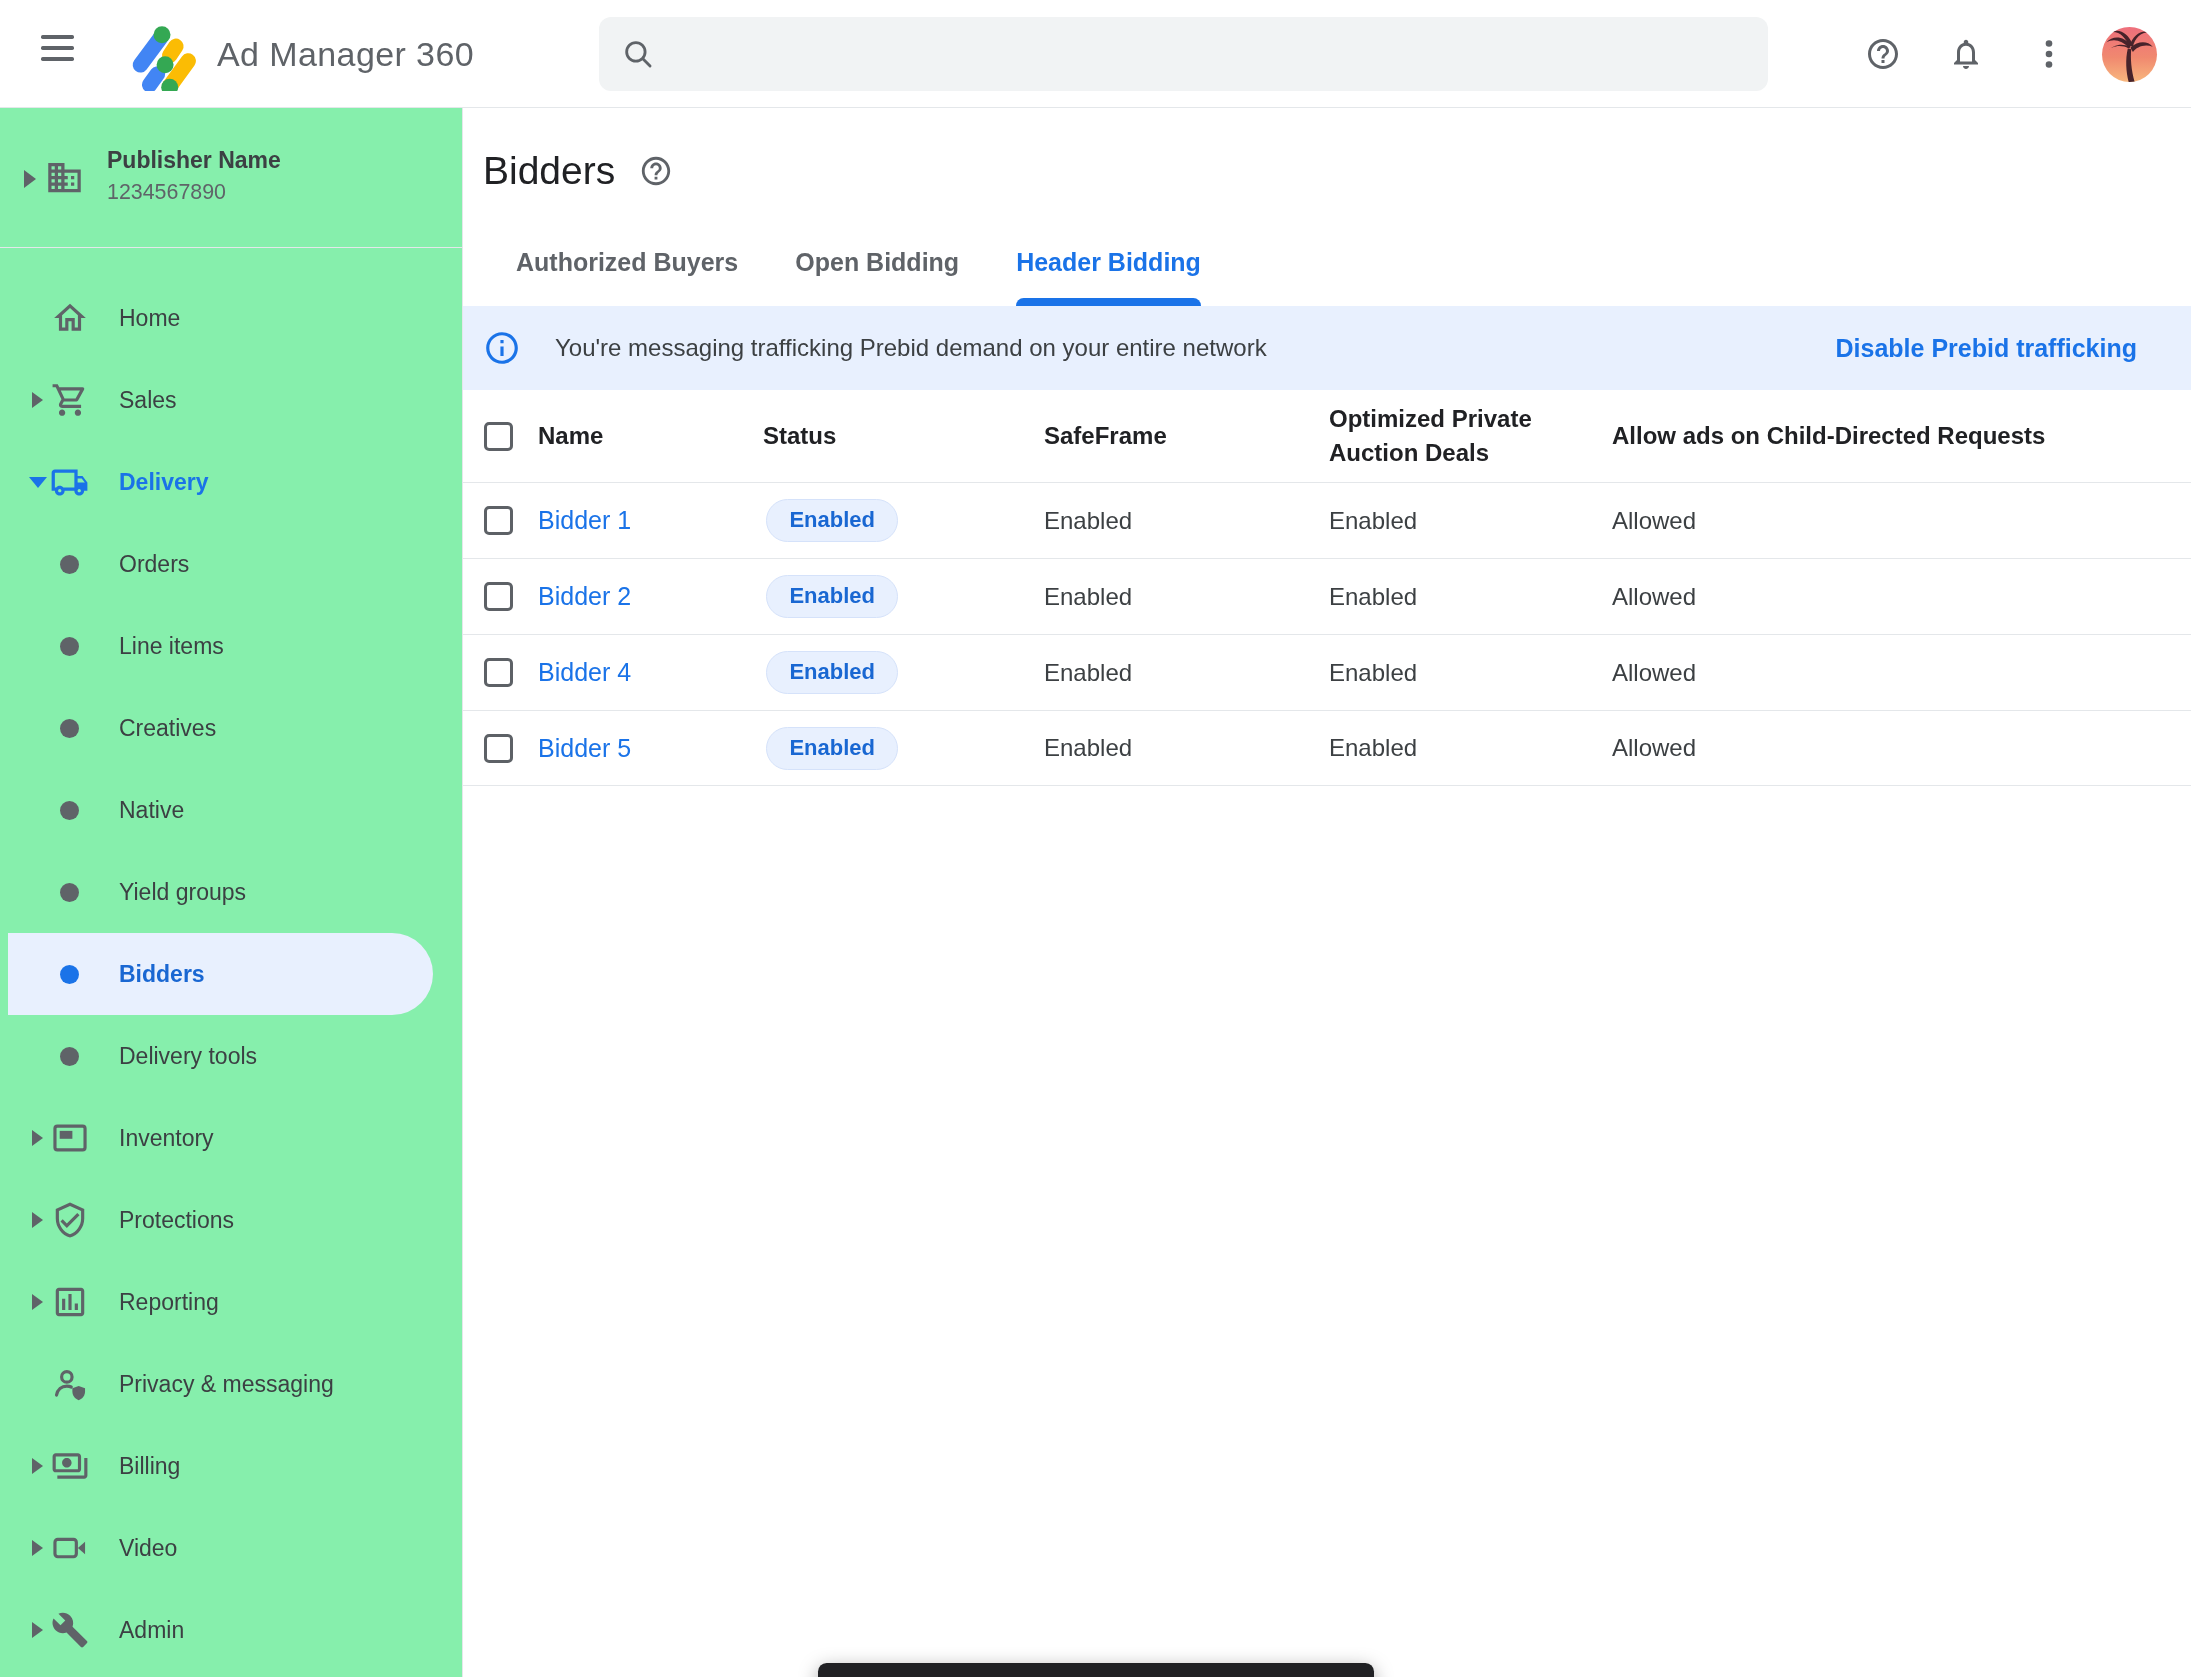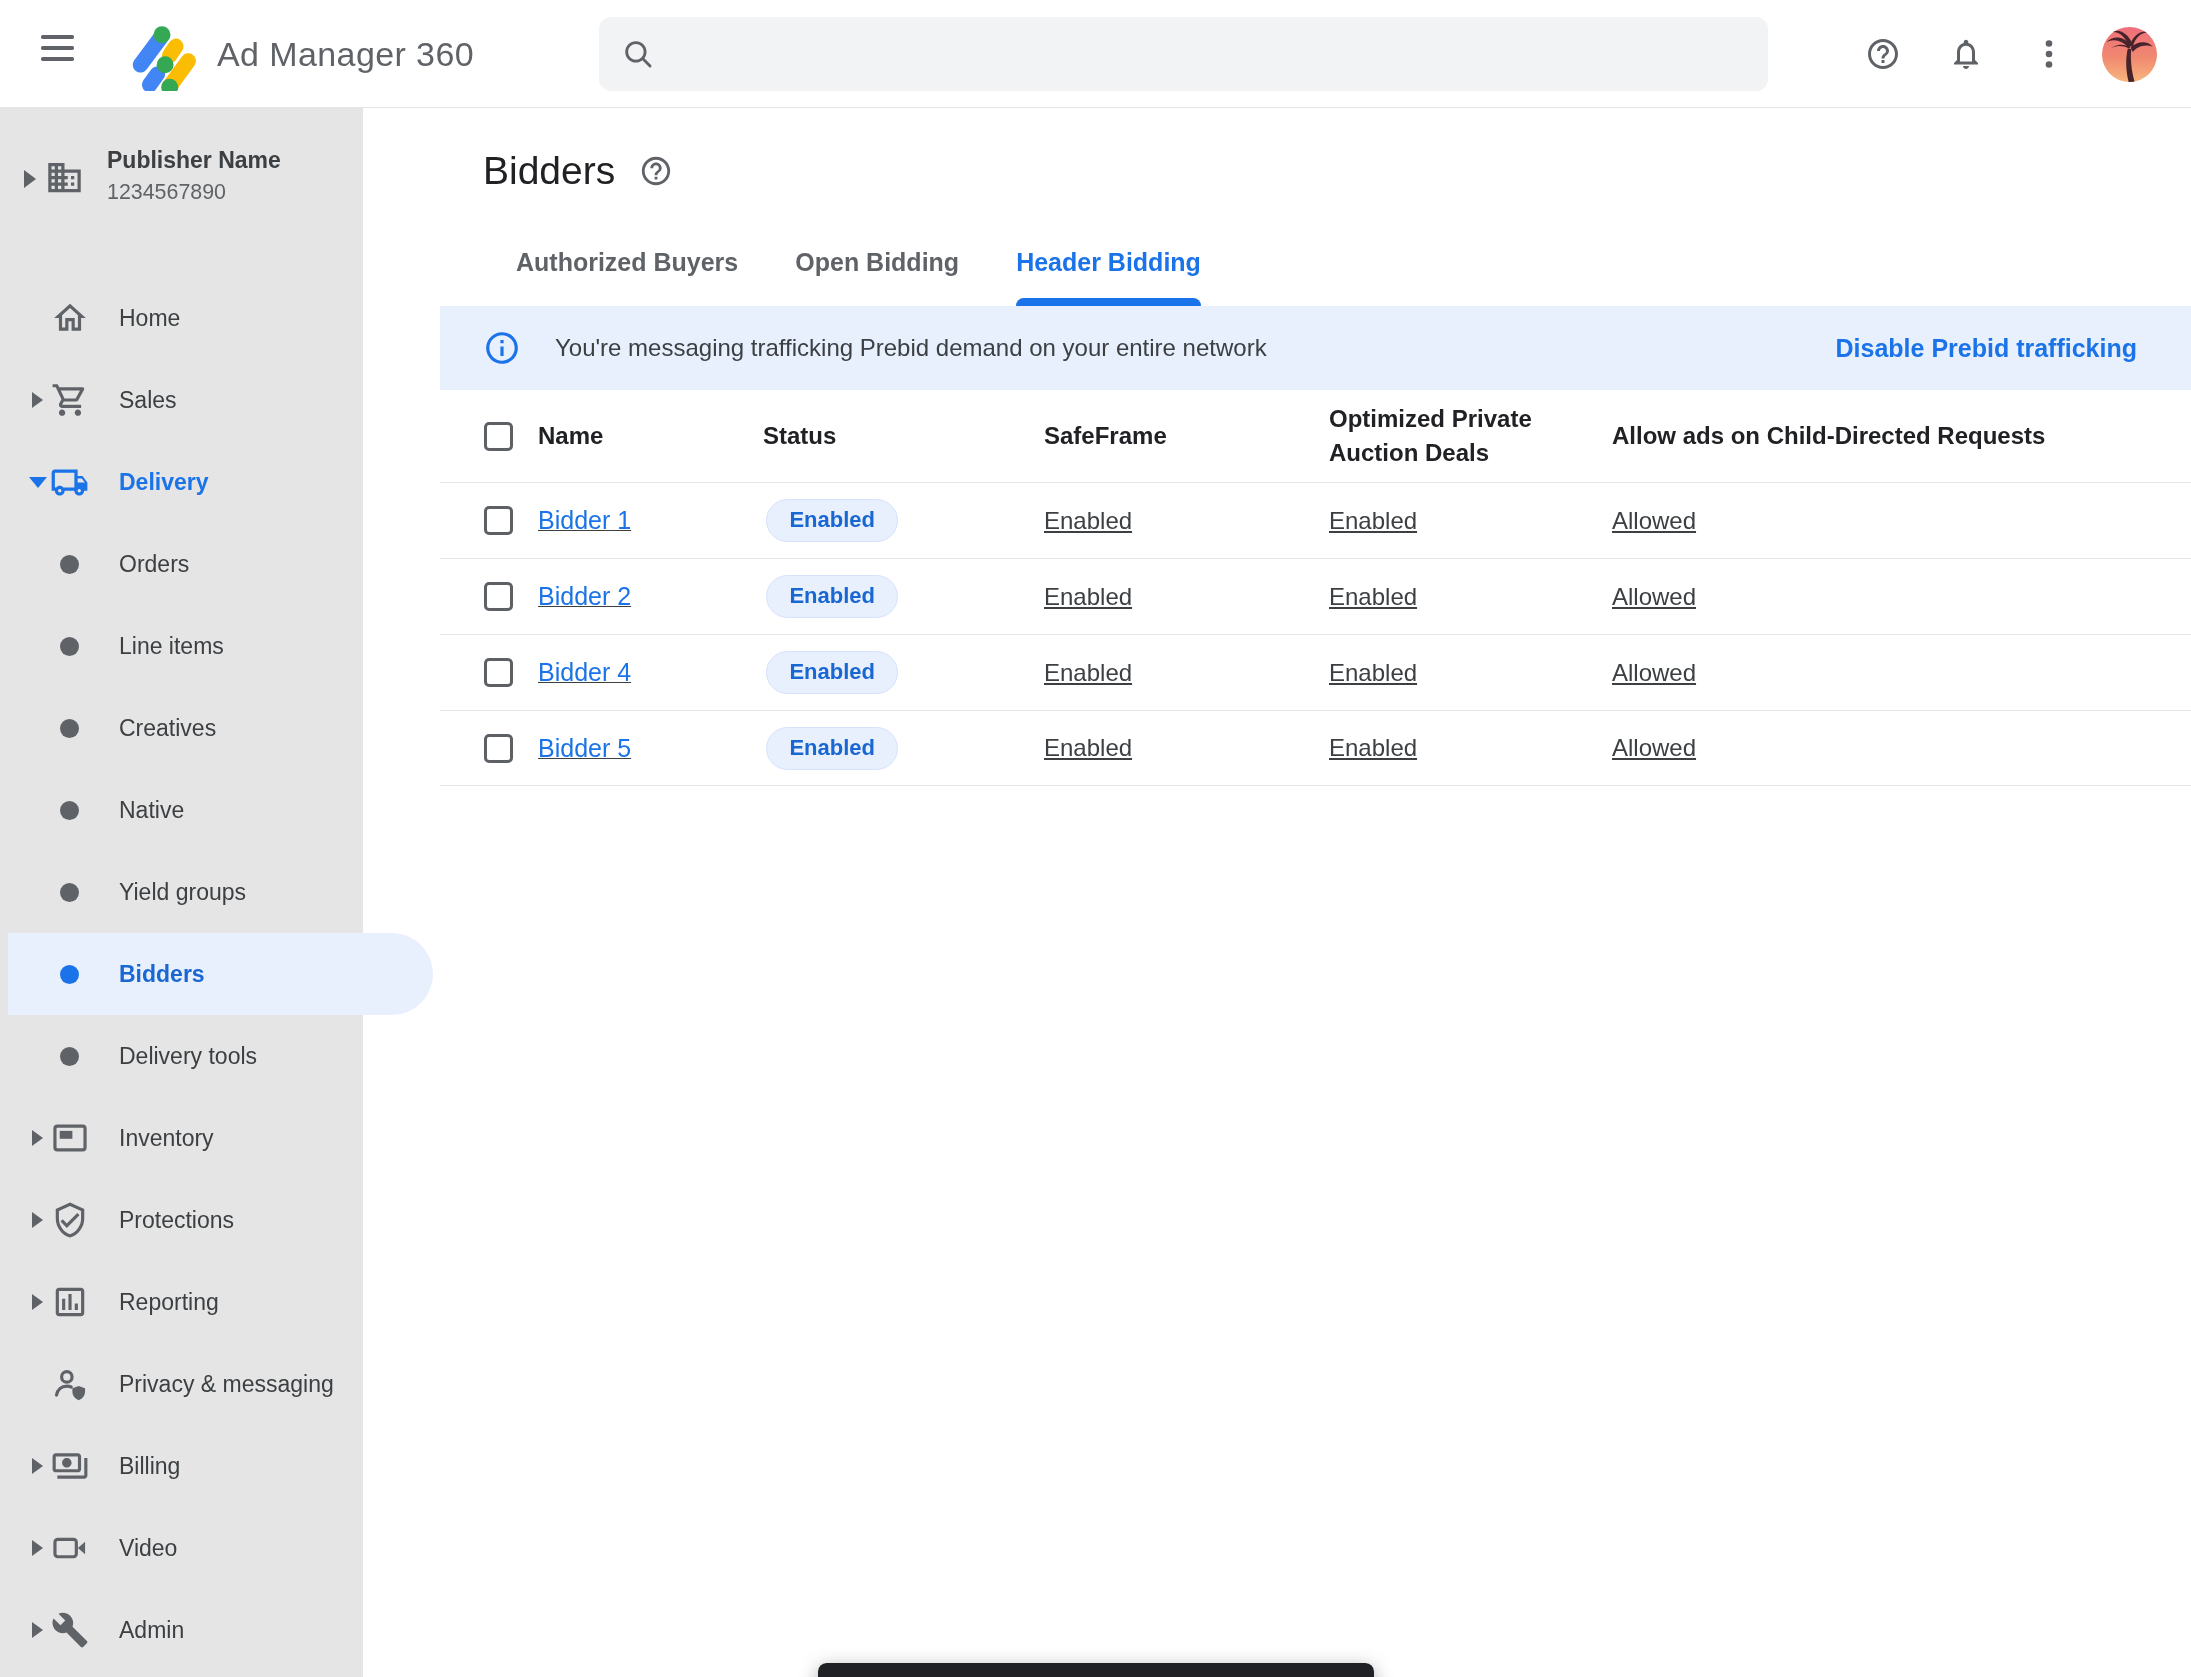--- a/index.html
+++ b/index.html
@@ -18,21 +18,21 @@
   .searchbar { position:absolute; left:599px; top:17px; width:1169px; height:74px; background:#f1f3f4;
                border-radius:12px; display:flex; align-items:center; padding-left:22px; }
   .searchbar input { flex:1; height:100%; border:none; outline:none; background:transparent;
                      font-size:26px; color:#202124; margin-left:17px; font-family:"Liberation Sans", sans-serif; }
   .top-icon { position:absolute; top:36px; width:36px; height:36px; cursor:pointer; }
   .avatar { position:absolute; left:2102px; top:26.5px; width:55px; height:55px; border-radius:50%;
             overflow:hidden; background:linear-gradient(180deg,#ee6f7c 0%, #f0886f 55%, #f8b77e 100%); cursor:pointer; }
   .avatar svg { width:55px; height:55px; display:block; }
 
   
-  .sidebar { position:absolute; top:108px; left:0; width:363px; height:1570px; background:#e5e5e5;
+  .sidebar { position:absolute; top:108px; left:0; width:463px; height:1570px; background:#86efac;
              border-right:0.9px solid #e4e7ea; z-index:2;text-decoration:underline; }
   .publisher { position:relative; height:140px; border-bottom:1.7px solid #e4e7ea; cursor:pointer; }
   .pub-caret { position:absolute; left:24px; top:62px; width:0; height:0;
                border-top:9.4px solid transparent; border-bottom:9.4px solid transparent; border-left:12px solid #5f6368; }
   .pub-icon { position:absolute; left:45px; top:50px; }
   .pub-name { position:absolute; left:107px; top:39px; font-size:23px; font-weight:bold; color:#3c4043; }
   .pub-id   { position:absolute; left:107px; top:72px; font-size:21.4px; color:#5f6368; }
   .nav { position:absolute; top:169px; left:8px; width:439px; }
   .nav-item { position:relative; height:82px; display:flex; align-items:center; cursor:pointer; }
   .nav-item .caret-r { position:absolute; left:24px; width:0; height:0;
@@ -58,21 +58,21 @@
   .tab.active { color:#1a73e8; }
   .tab.active::after { content:""; position:absolute; left:0; right:0; bottom:-6.8px; height:7.7px;
                        background:#1a73e8; border-radius:7.7px 7.7px 0 0; }
 
   .banner { position:absolute; top:198px; left:0; width:1752px; height:84px; background:#e8f0fe;
             display:flex; align-items:center; }
   .banner-icon { margin-left:43px; display:flex; }
   .banner-text { margin-left:34px; font-size:24px; color:#3c4043; }
   .banner-action { margin-left:auto; margin-right:55px; font-size:25px; font-weight:bold; color:#1a73e8; cursor:pointer; white-space:nowrap; }
 
-  .table { position:absolute; top:282px; left:0; width:1752px;text-decoration:underline; }
+  .table { position:absolute; top:282px; left:0; width:1752px; }
   .thead { display:flex; align-items:center; height:92px; }
   .trow  { display:flex; align-items:center; height:76px; border-top:1.7px solid #e4e7ea; }
   .trow:last-child { border-bottom:1.7px solid #e4e7ea;justify-content:center; }
   .col-check { width:98px; padding-left:44px; display:flex; align-items:center; }
   .col-name { width:225px; }
   .col-status { width:281px; }
   .col-sf { width:285px; }
   .col-opd { width:283px; }
   .col-child { flex:1; }
   .th { font-size:24px; font-weight:bold; color:#202124; line-height:34px; }

